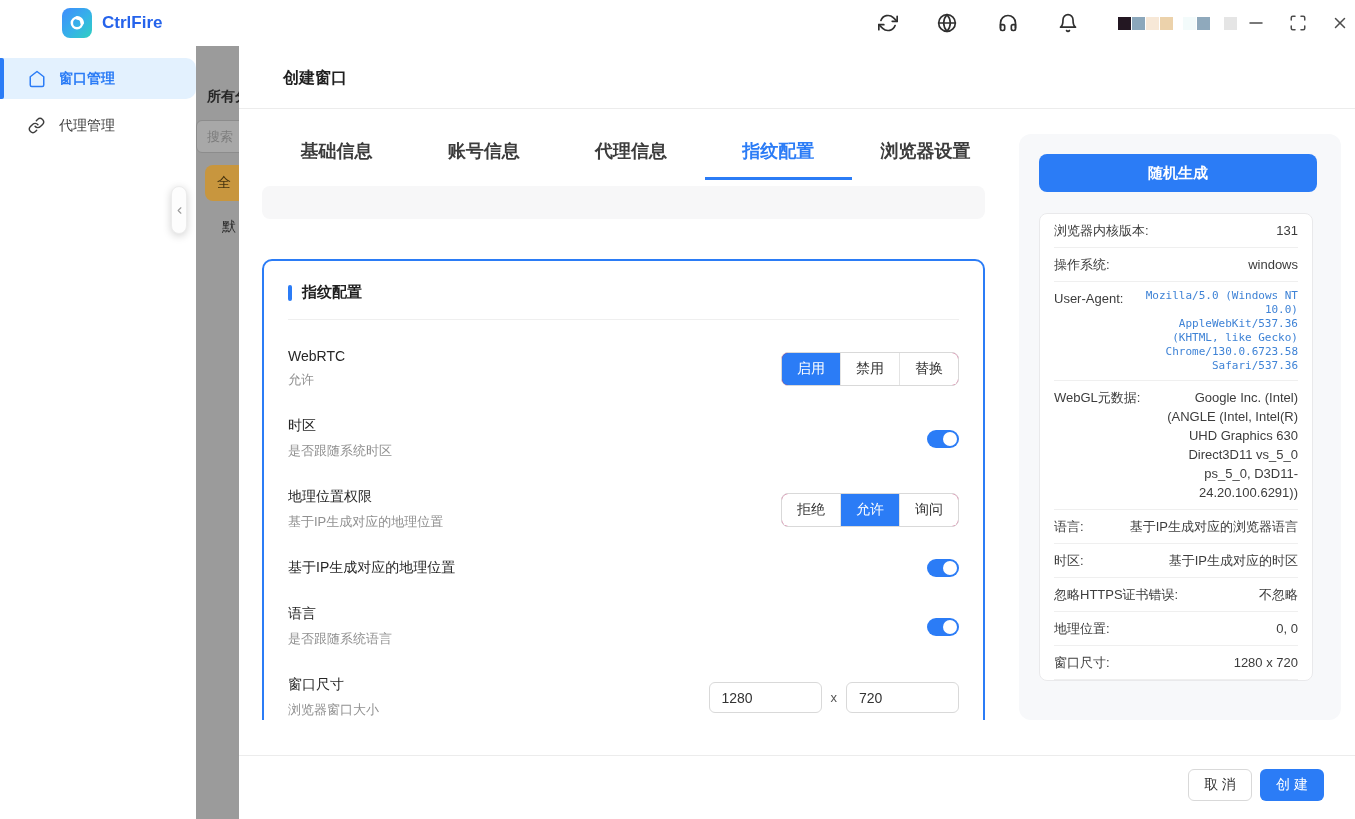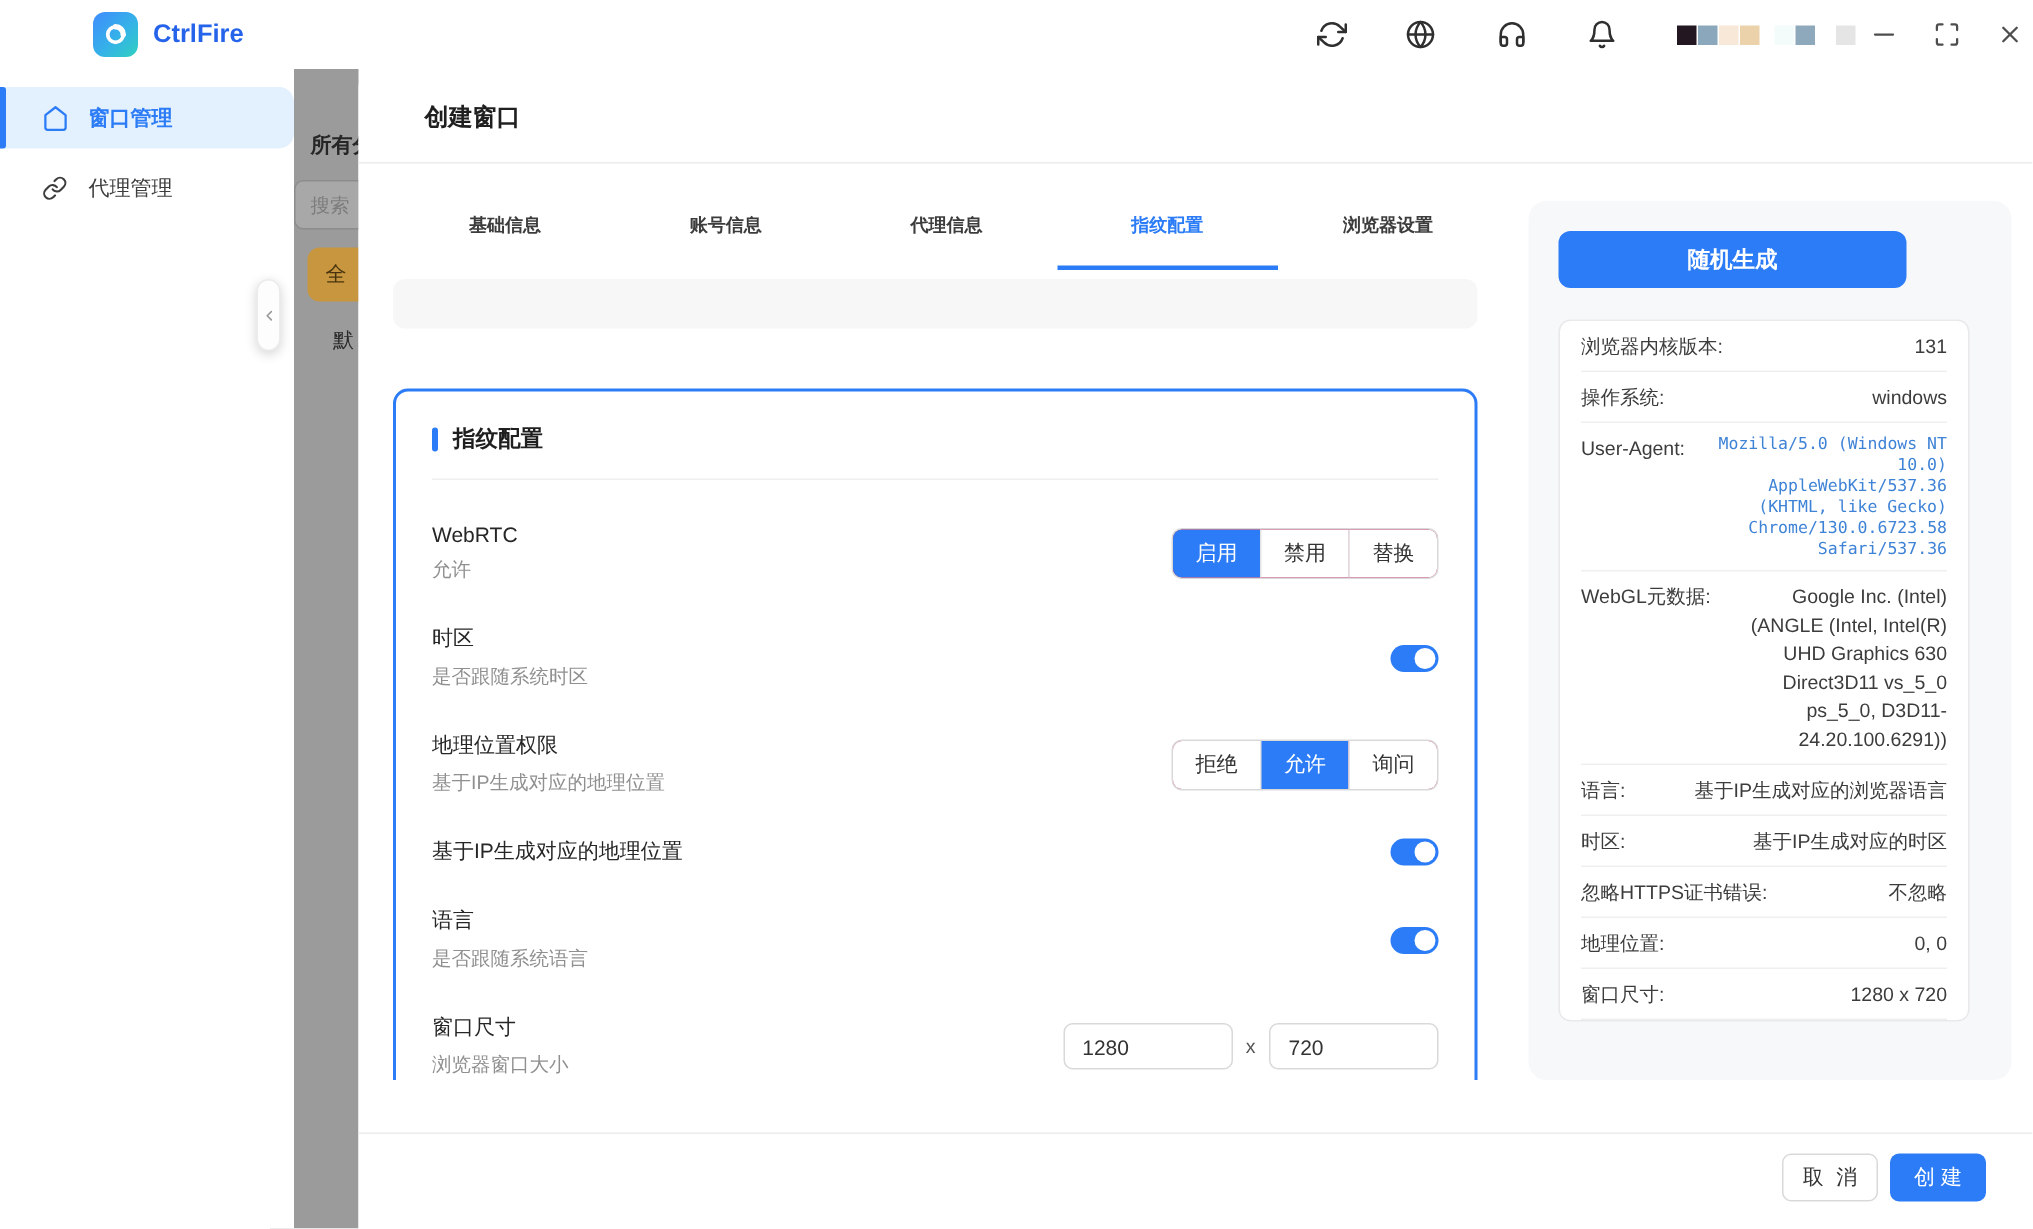--- a/index.html
+++ b/index.html
@@ -45,21 +45,21 @@
   .collapse-handle { position:absolute; left:171px; top:186px; width:16px; height:48px; background:#fdfdfd;
     border:1px solid #ececec; border-radius:8px; z-index:30; display:flex; align-items:center; justify-content:center;
     color:#9a9a9a; box-shadow:0 2px 8px rgba(0,0,0,.18); cursor:pointer; }
 
   
   .modal { position:absolute; left:239px; top:46px; width:1116px; height:773px; background:#fff;
     border-radius:12px 0 0 0; z-index:25; }
   .m-title { position:absolute; left:44px; top:22px; font-size:16px; font-weight:700; color:#1f1f1f; }
   .m-div1 { position:absolute; left:0; right:0; top:62px; border-top:1px solid #ececec; }
   .tabs { position:absolute; left:24px; top:78px; width:736px; height:56px; display:flex; }
-  .tab { flex:1; display:flex; align-items:center; justify-content:center; font-size:12px; font-weight:600;
+  .tab { flex:1; display:flex; align-items:center; justify-content:center; font-size:18px; font-weight:600;
     color:#3c3c3c; cursor:pointer; border-bottom:3px solid transparent; }
   .tab.active { color:var(--accent); border-bottom-color:var(--accent); }
 
   .content { position:absolute; left:0; top:135px; width:780px; height:539px; overflow:hidden; }
   .gray-band { position:absolute; left:23px; top:5px; width:723px; height:33px; background:#f7f7f8; border-radius:8px; }
   .fp-card { position:absolute; left:23px; top:78px; width:723px; border:2px solid var(--accent);
     border-radius:10px; padding:22px 24px 40px; background:#fff; }
   .fp-head { display:flex; align-items:center; gap:10px; }
   .fp-bar { width:4px; height:16px; background:var(--accent); border-radius:2px; }
   .fp-title { font-size:15px; font-weight:700; color:#1f1f1f; }
@@ -74,33 +74,33 @@
   .seg-btn:first-child { border-left:none; }
   .seg-btn.seg-active { background:var(--accent); color:#fff; }
   .toggle { width:32px; height:18px; border-radius:9px; background:var(--accent); position:relative; cursor:pointer; }
   .toggle .knob { position:absolute; right:2px; top:2px; width:14px; height:14px; border-radius:50%; background:#fff; }
   .size-input { width:113px; height:31px; border:1px solid #d9d9d9; border-radius:6px; padding:0 12px;
     font-size:14px; color:#333; font-family:inherit; outline:none; }
   .size-x { margin:0 9px; font-size:13px; color:#555; }
 
   .right-panel { position:absolute; left:780px; top:88px; width:322px; height:586px; background:#f7f8fa;
     border-radius:12px; overflow:hidden; padding:20px 28px 0 20px; }
-  .random-btn { display:block; width:232px; height:38px; border:none; border-radius:8px; background:var(--accent);
+  .random-btn { display:block; width:278px; height:38px; border:none; border-radius:8px; background:var(--accent);
     color:#fff; font-size:15px; font-weight:600; cursor:pointer; font-family:inherit; }
   .summary-card { margin-top:21px; background:#fff; border:1px solid #e9e9eb; border-radius:8px; padding:0 14px; }
   .sum-row { display:flex; align-items:flex-start; gap:20px; padding:7px 0; border-bottom:1px solid #efefef;
     font-size:13px; line-height:19px; color:#3c3c3c; }
   .sum-label { white-space:nowrap; }
   .sum-val { flex:1; text-align:right; word-break:break-word; }
   .sum-val.mono { font-family:"DejaVu Sans Mono","Liberation Mono",monospace; font-size:11px; line-height:14px;
     color:var(--ua,#3f83d6); }
 
   .m-div2 { position:absolute; left:0; right:0; top:709px; border-top:1px solid #ececec; }
   .btn-cancel { position:absolute; left:949px; top:723px; width:64px; height:32px; background:#fff;
-    border:1px solid #d9d9d9; border-radius:6px; font-size:14px; color:#333; cursor:pointer; font-family:Liberation Mono, monospace; }
+    border:1px solid #d9d9d9; border-radius:6px; font-size:14px; color:#333; cursor:pointer; font-family:Liberation Serif, serif; }
   .btn-create { position:absolute; left:1021px; top:723px; width:64px; height:32px; background:var(--accent);
     border:none; border-radius:6px; font-size:14px; color:#fff; cursor:pointer; font-family:inherit; }
 </style>
 </head>
 <body>
 
 <div class="app">
 
   <header class="hdr">
     <div class="brand">

